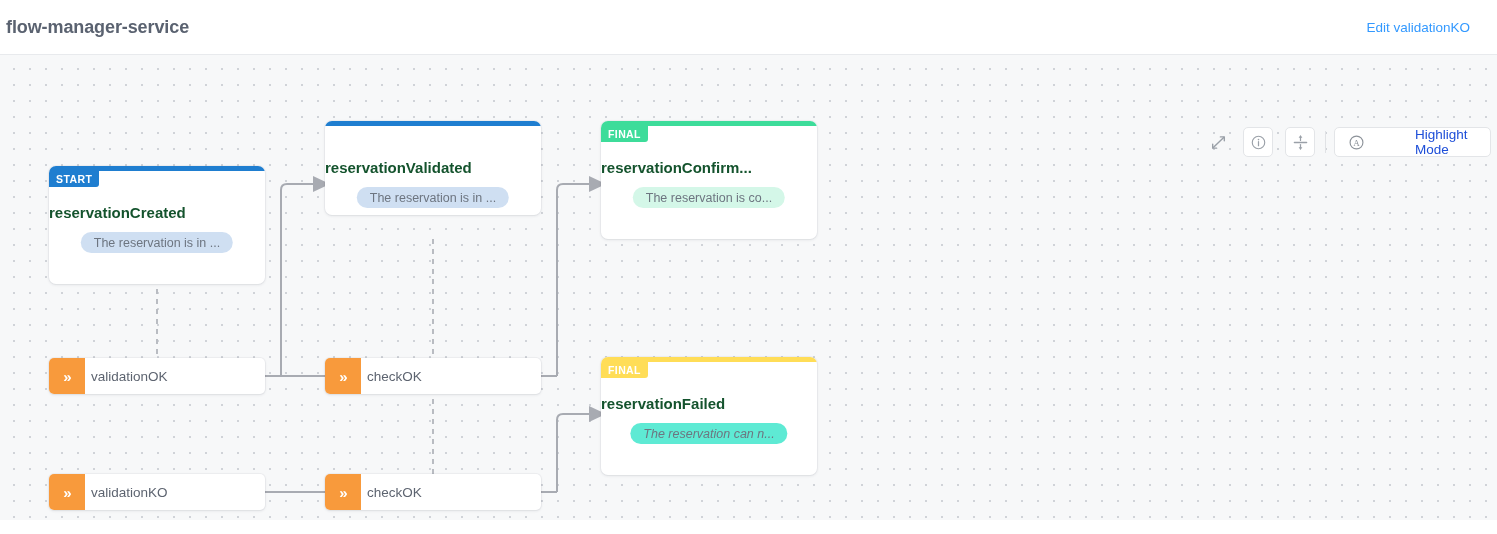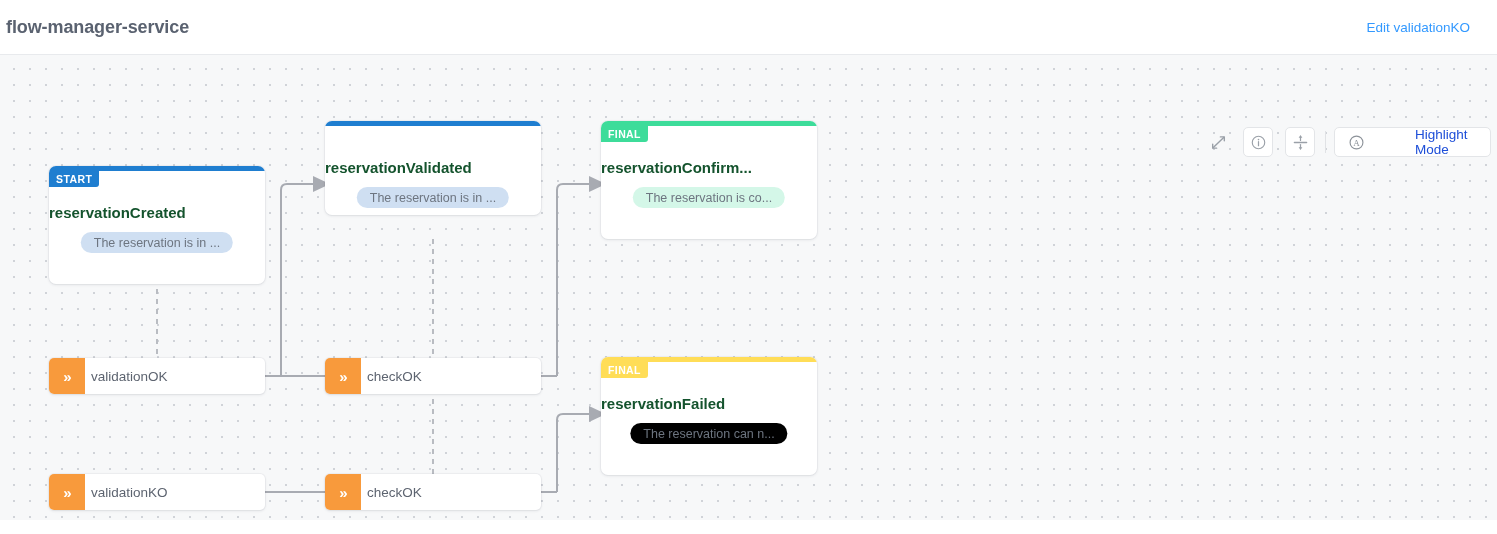--- a/index.html
+++ b/index.html
@@ -302,21 +302,21 @@
     <div class="card-topbar" style="background:#3ddc9a;"></div>
     <div class="card-badge" style="background:#3ddc9a;">FINAL</div>
     <div class="card-title">reservationConfirm...</div>
     <div class="card-chip" style="background:#d4f7e8;">The reservation is co...</div>
   </div>
 
   <div class="state-card" style="left:601px; top:302px; width:216px; height:118px;">
     <div class="card-topbar" style="background:#ffdd57;"></div>
     <div class="card-badge" style="background:#ffdd57; color:#ffffff;">FINAL</div>
     <div class="card-title">reservationFailed</div>
-    <div class="card-chip" style="background:#000000;">The reservation can n...</div>
+    <div class="card-chip" style="background:#5eead4;font-style:italic;">The reservation can n...</div>
   </div>
 
   <div class="transition-box" style="left:49px; top:303px; width:216px;">
     <div class="transition-icon">»</div>
     <div class="transition-label">validationOK</div>
   </div>
 
   <div class="transition-box" style="left:325px; top:303px; width:216px;">
     <div class="transition-icon">»</div>
     <div class="transition-label">checkOK</div>

